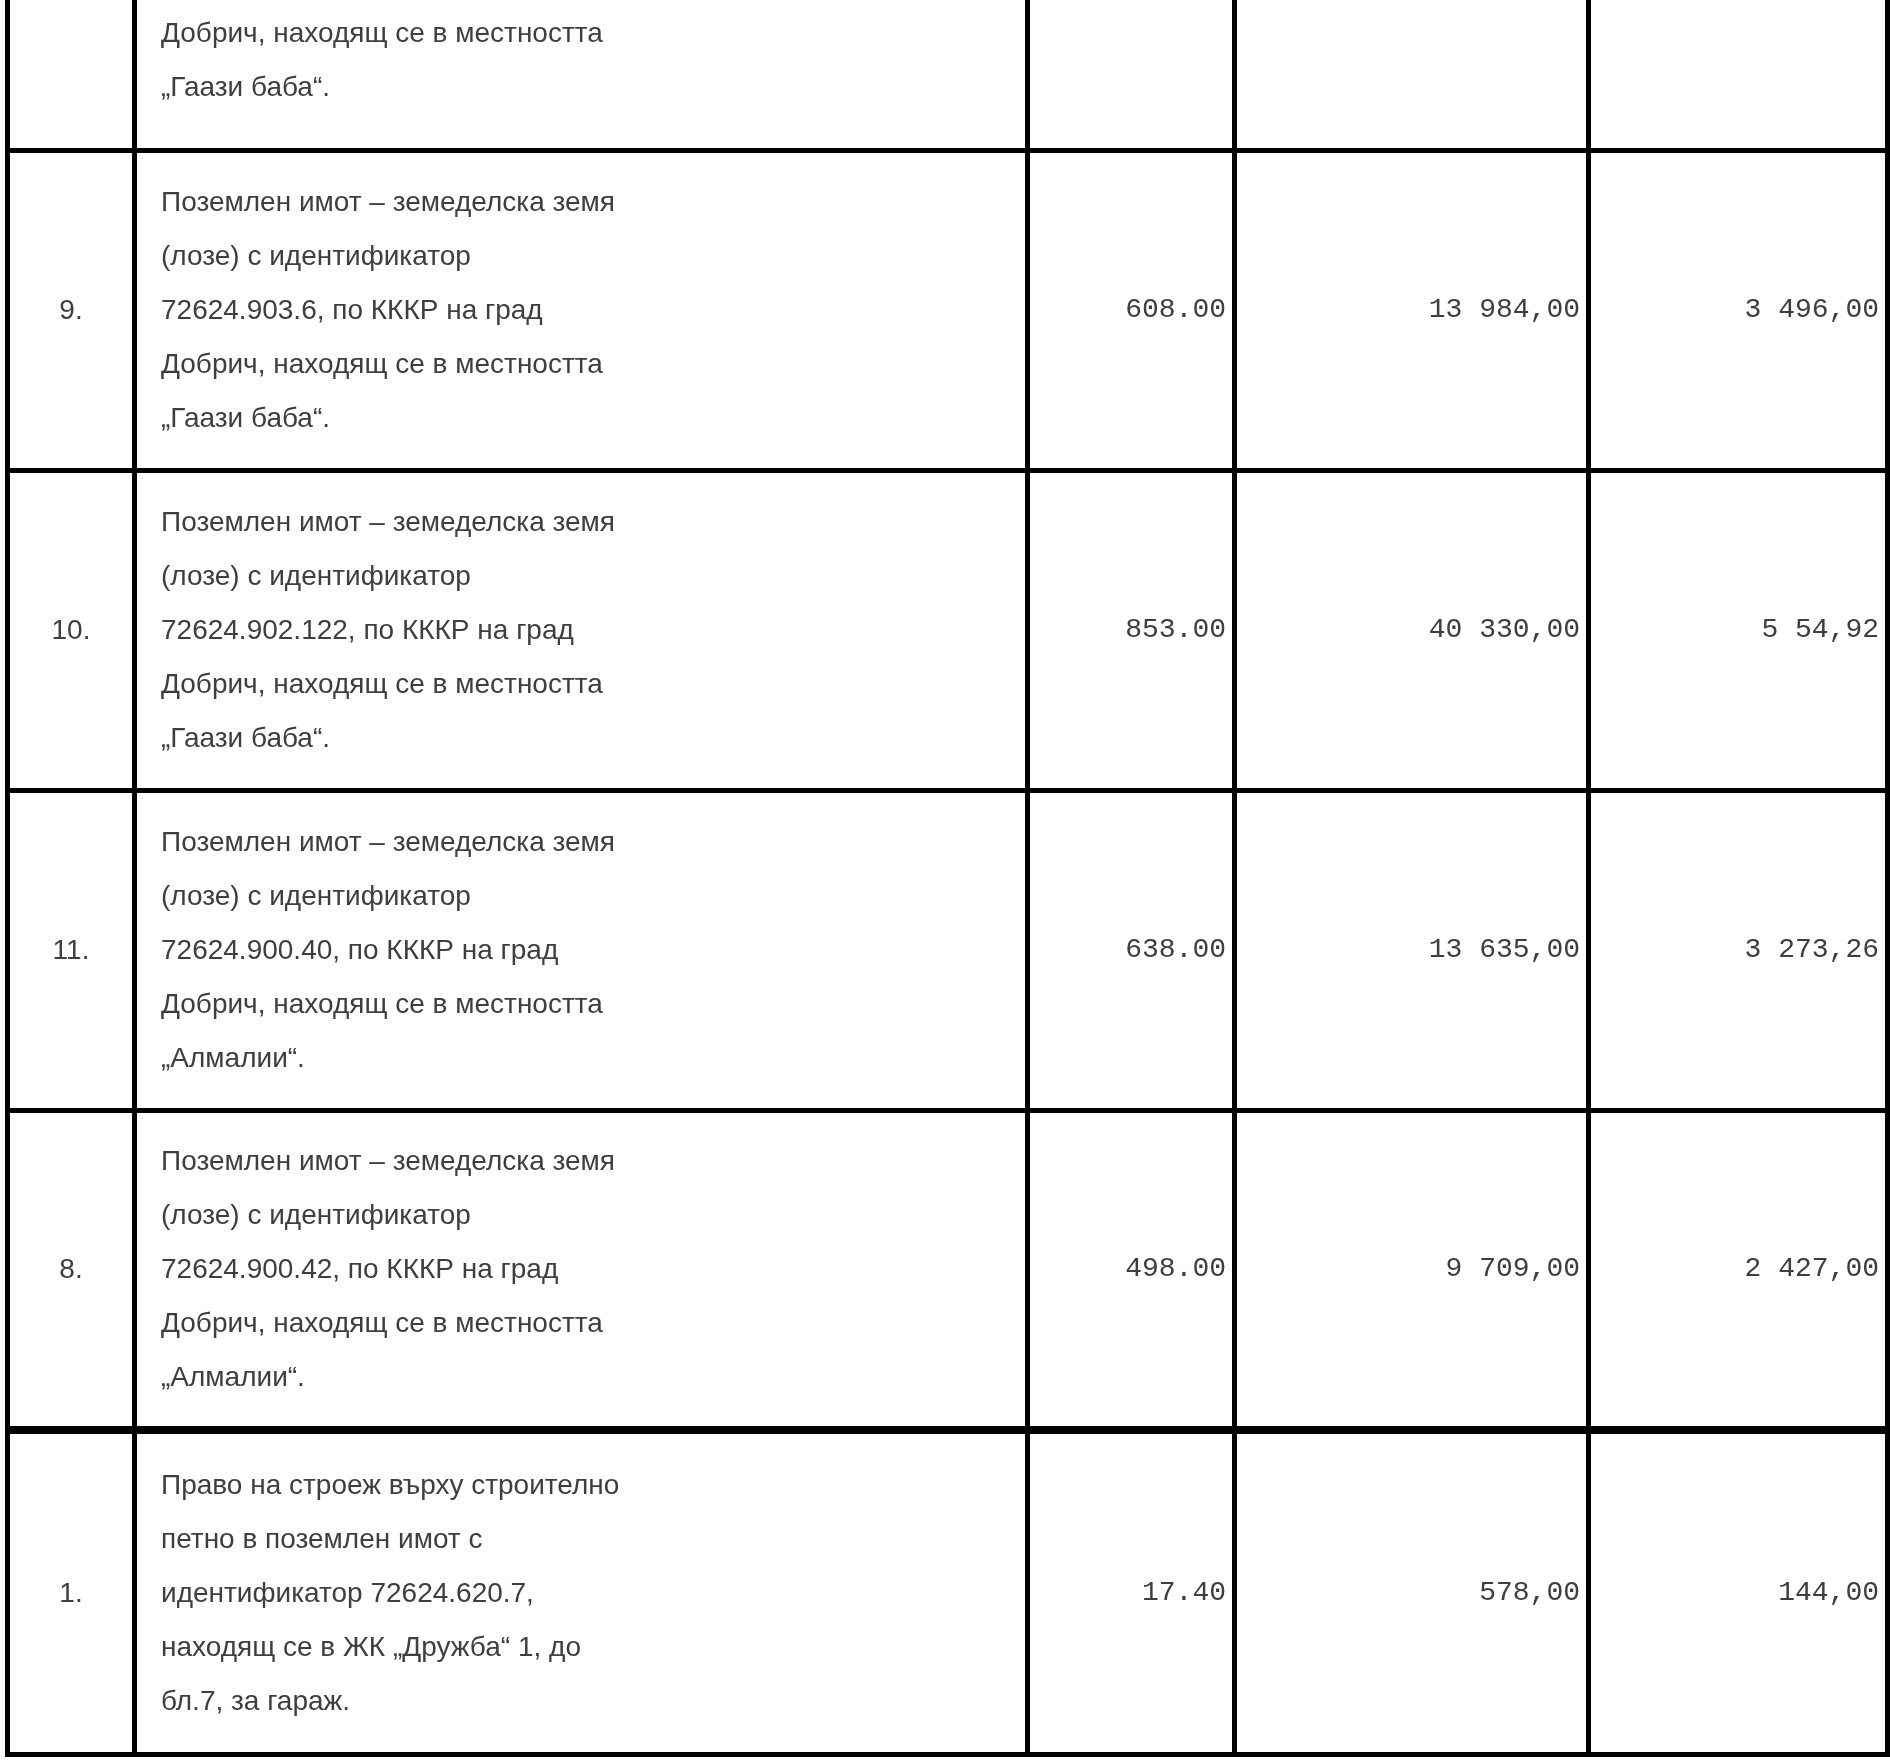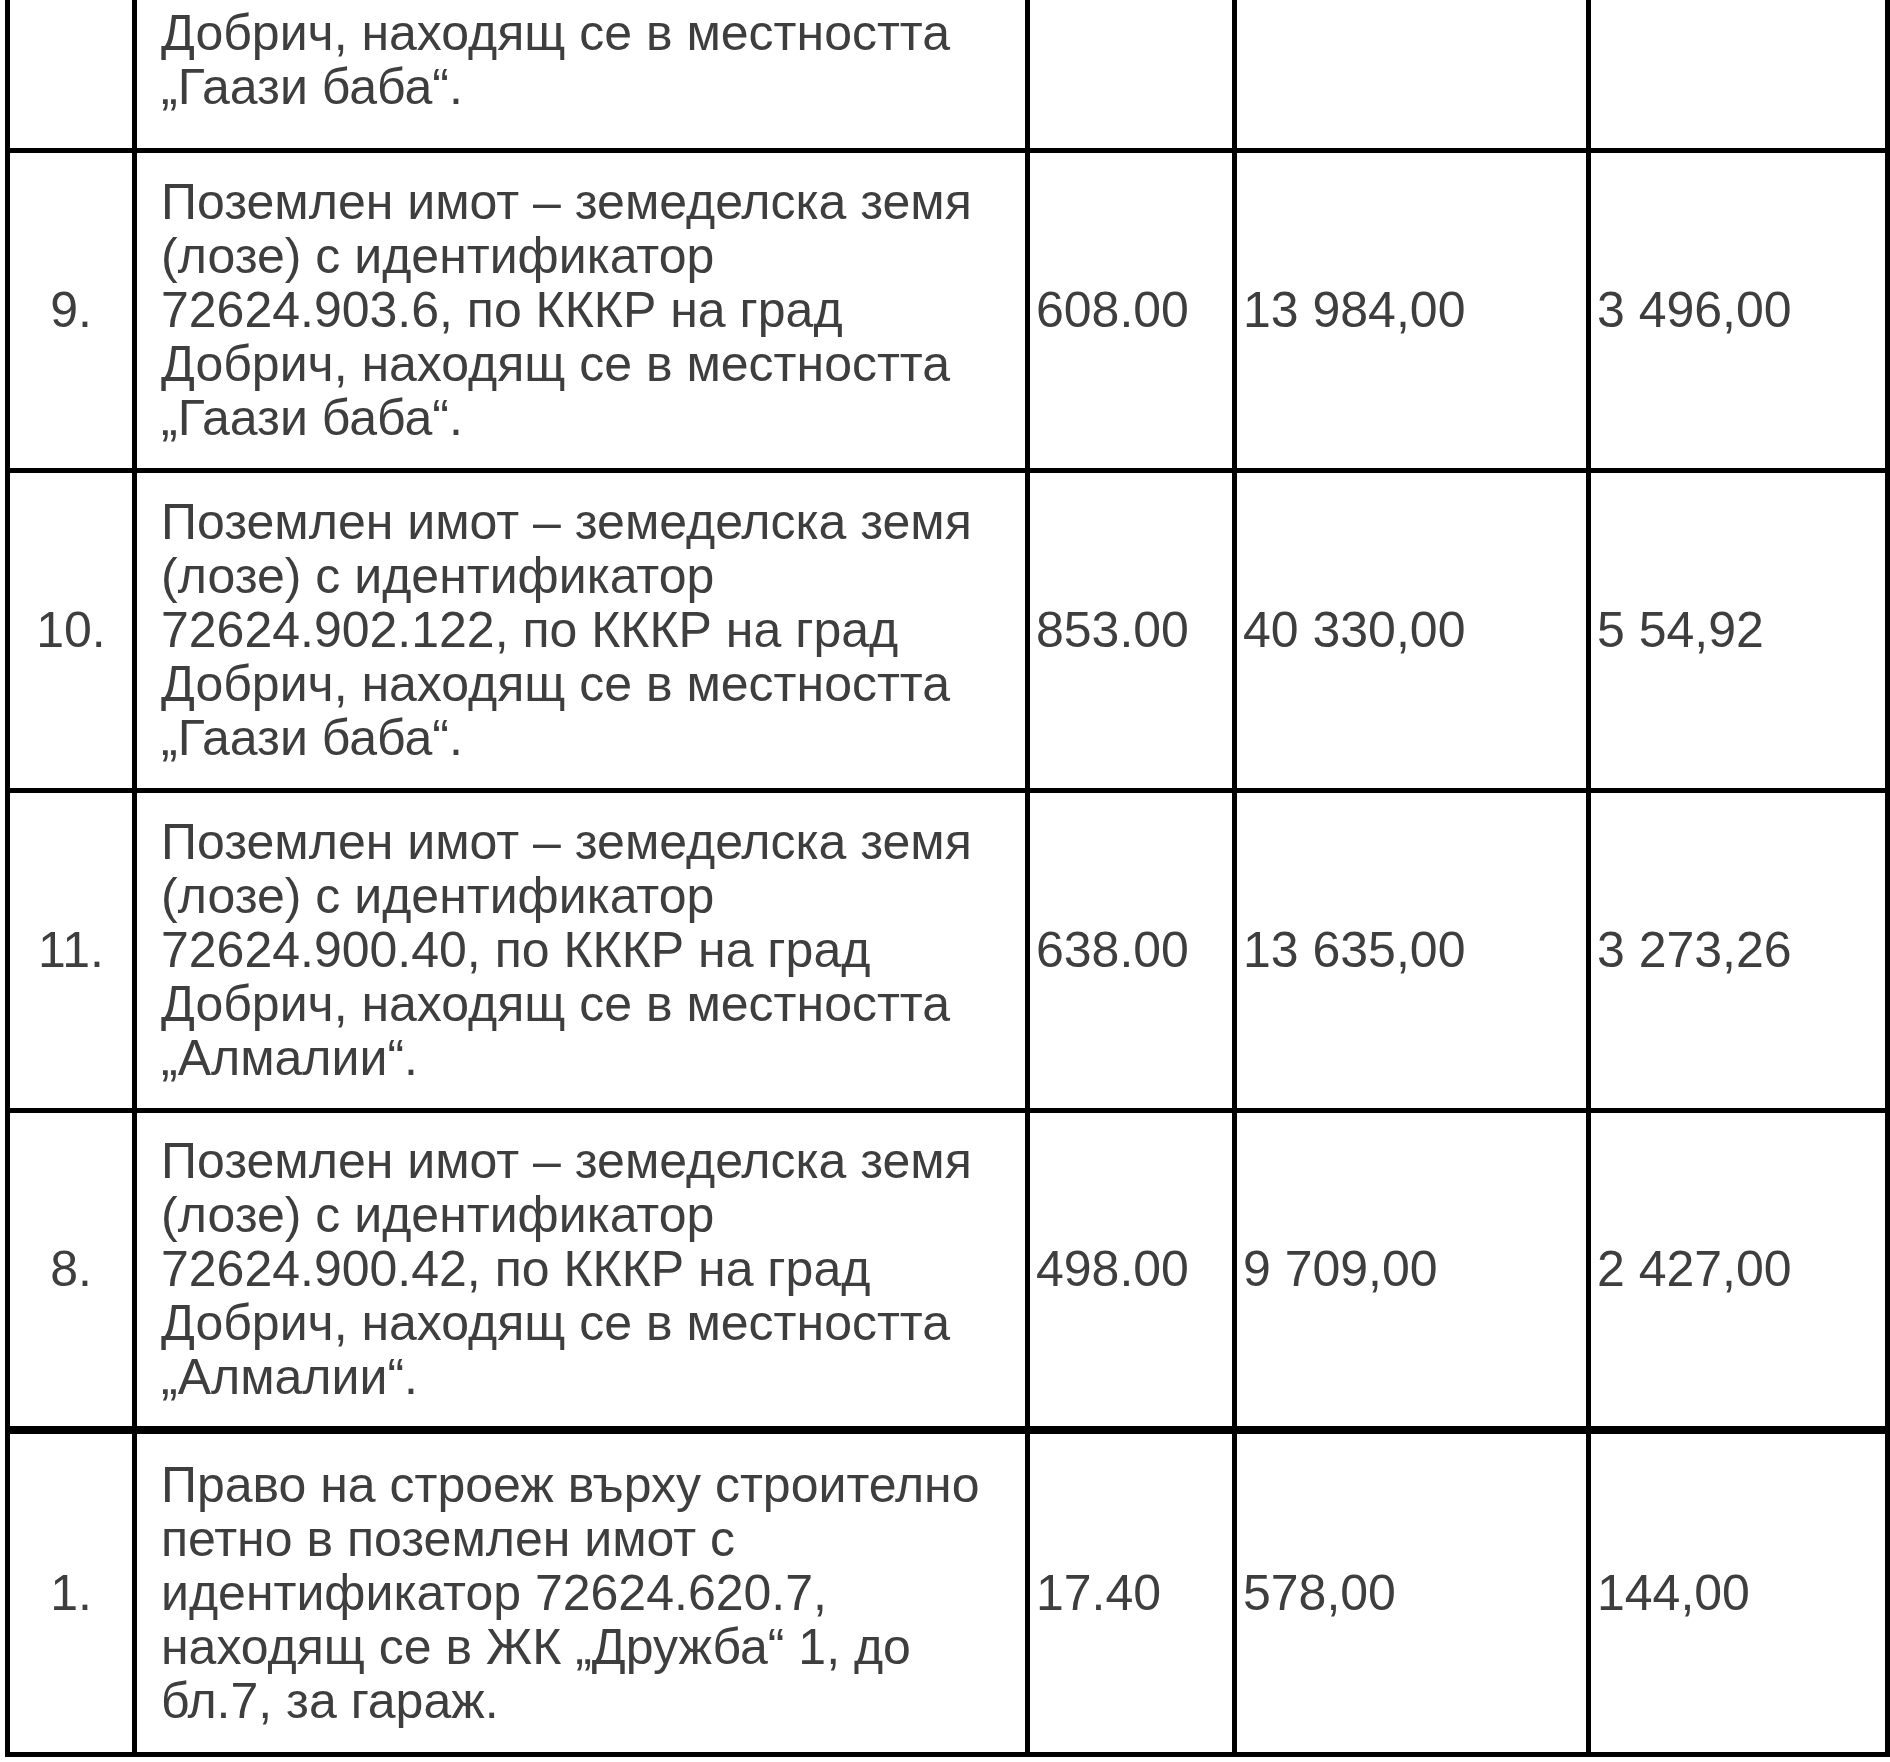--- a/index.html
+++ b/index.html
@@ -19,21 +19,21 @@
     position: absolute;
     left: 5px;
     top: 0;
     width: 1880px;
     border-collapse: collapse;
     table-layout: fixed;
   }
   table.doc-table td {
     border: 5px solid #000000;
     color: #3e3e3e;
-    font-size: 50px;
+    font-size: 28px;
     line-height: 54px;
     overflow: hidden;
     background: #ffffff;
   }
   
   tr.partial td {
     border-top: none;
     vertical-align: top;
   }
   tr.partial td.c-desc {
@@ -48,23 +48,24 @@
     vertical-align: middle;
     padding: 0;
   }
   td.c-desc {
     text-align: left;
     vertical-align: middle;
     padding: 8px 14px 8px 24px;
     white-space: pre-line;
   }
   td.c-num {
-    text-align: left;
+    text-align: right;
     vertical-align: middle;
     padding: 0 6px;
+    font-family: Liberation Mono, monospace;
   }
 </style>
 </head>
 <body>
 
 <div class="page">
   <table class="doc-table">
     <colgroup>
       <col style="width:127px">
       <col style="width:893px">

